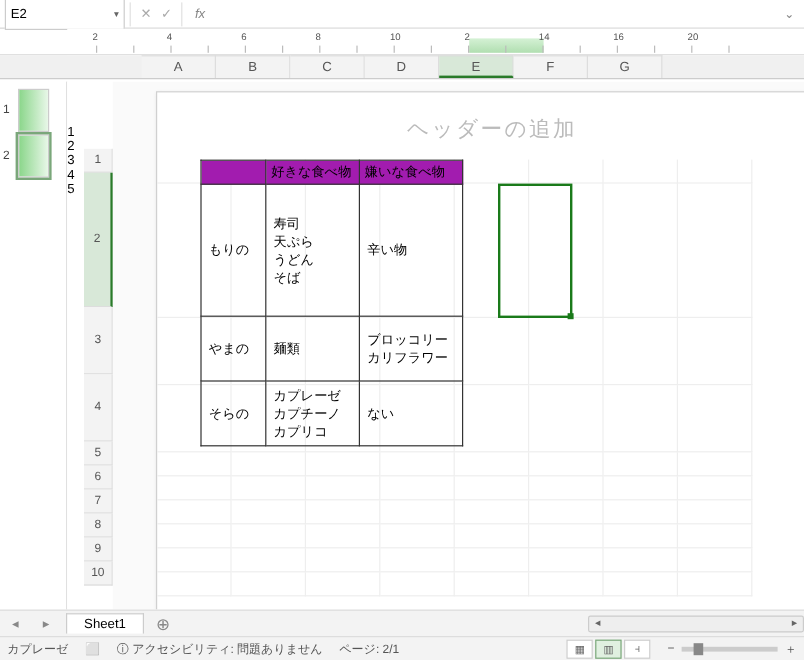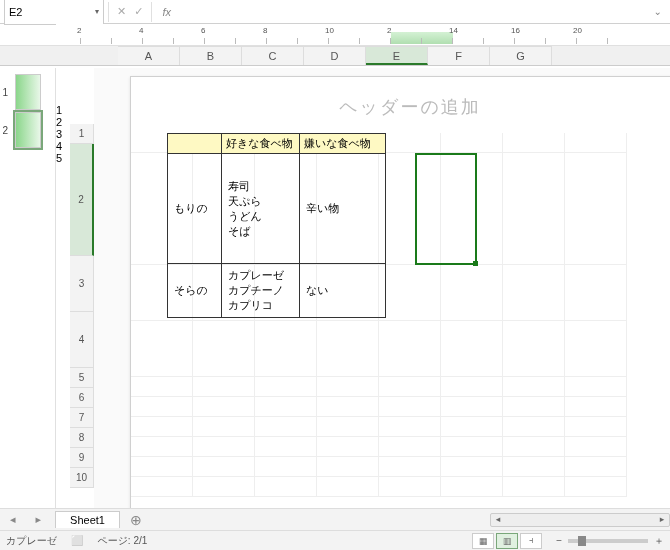--- a/index.html
+++ b/index.html
@@ -47,21 +47,21 @@
 .page { position: absolute; left: 36px; top: 8px; width: 560px; background: #fff; border: 1px solid #d0d0d0; box-shadow: 0 1px 3px rgba(0,0,0,0.1); min-height: 480px; }
 .header-ph { text-align: center; color: #bbb; font-size: 18px; padding: 18px 0 12px; letter-spacing: 2px; }
 
 .grid-overlay { position: absolute; left: 0; top: 56px; right: 0; }
 .grow { display: flex; }
 .gcell { width: 62px; border-right: 1px solid #eee; border-bottom: 1px solid #eee; }
 
 
 .dtable { position: absolute; left: 36px; top: 56px; border: 1.5px solid #333; border-collapse: collapse; }
 .dtable th, .dtable td { border: 1px solid #333; font-size: 11px; text-align: left; vertical-align: middle; }
-.dtable th { background: #fef9c3; height: 20px; padding: 0 4px; font-weight: normal; }
+.dtable th { background: #a21caf; height: 20px; padding: 0 4px; font-weight: normal; }
 .dtable td { padding: 4px 6px; }
 .dtable .c0 { width: 54px; }
 .dtable .c1 { width: 78px; }
 .dtable .c2 { width: 86px; }
 .dtable .r1 td { height: 110px; }
 .dtable .r2 td { height: 54px; }
 .dtable .r3 td { height: 54px; }
 
 
 .sel-cell { position: absolute; border: 2px solid #1a7a1a; background: rgba(255,255,255,0); }
@@ -320,20 +320,26 @@
             <th class="c2">嫌いな食べ物</th>
           </tr>
           <tr class="r1">
             <td class="c0">もりの</td>
             <td class="c1" style="white-space:pre-line;">寿司
 天ぷら
 うどん
 そば</td>
             <td class="c2" style="white-space:pre-line;">辛い物</td>
           </tr>
+          <tr class="r2">
+            <td class="c0">やまの</td>
+            <td class="c1" style="white-space:pre-line;">麺類</td>
+            <td class="c2" style="white-space:pre-line;">ブロッコリー
+カリフラワー</td>
+          </tr>
           <tr class="r3">
             <td class="c0">そらの</td>
             <td class="c1" style="white-space:pre-line;">カプレーゼ
 カプチーノ
 カプリコ</td>
             <td class="c2" style="white-space:pre-line;">ない</td>
           </tr>
         </tbody>
           </table>
 
@@ -354,20 +360,24 @@
     <div class="hscroll">
       <span class="arr l">◂</span>
       <span class="arr r">▸</span>
     </div>
   </div>
 </div>
 
 <div class="status-bar">
   <span>カプレーゼ</span>
   <span>⬜</span>
+  <span>
+    <span>ⓘ</span>
+    <span>アクセシビリティ: 問題ありません</span>
+  </span>
   <span>ページ: 2/1</span>
   <div class="views">
     <div class="vbtn">▦</div>
     <div class="vbtn active">▥</div>
     <div class="vbtn">⫞</div>
   </div>
   <div class="zoom">
     <span>−</span>
     <div class="zoom-track">
         <div class="zoom-thumb"></div>

